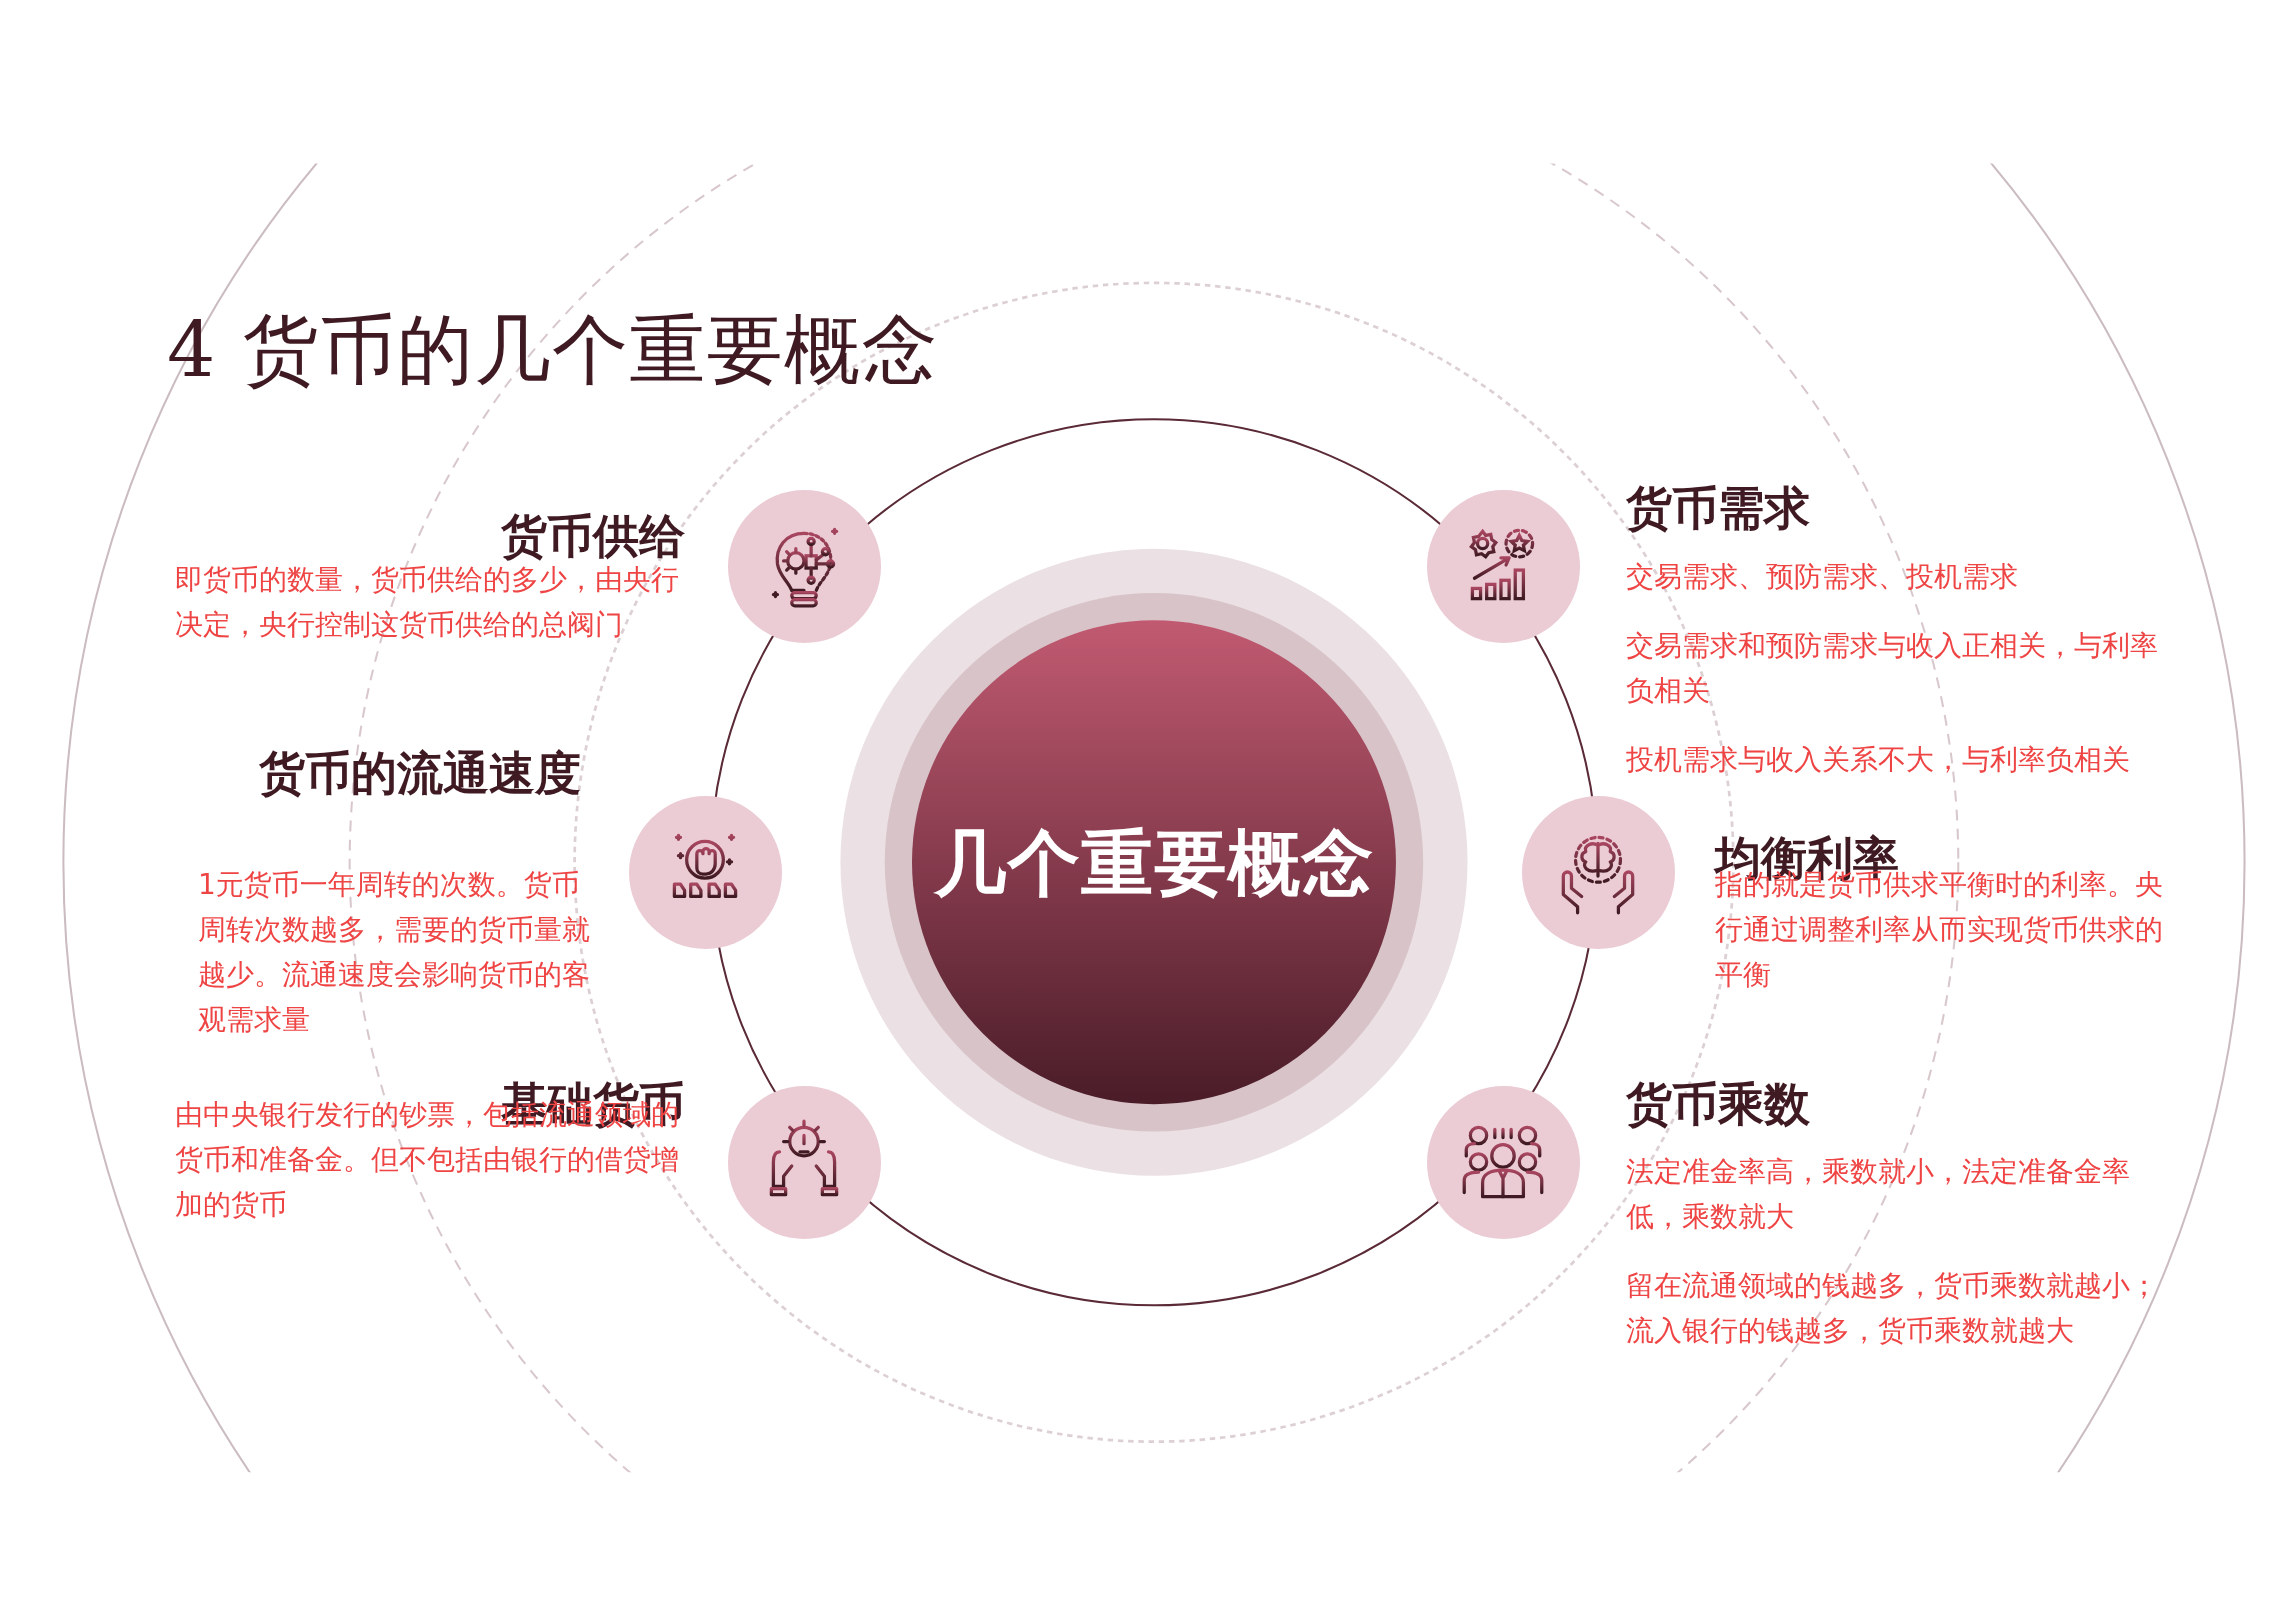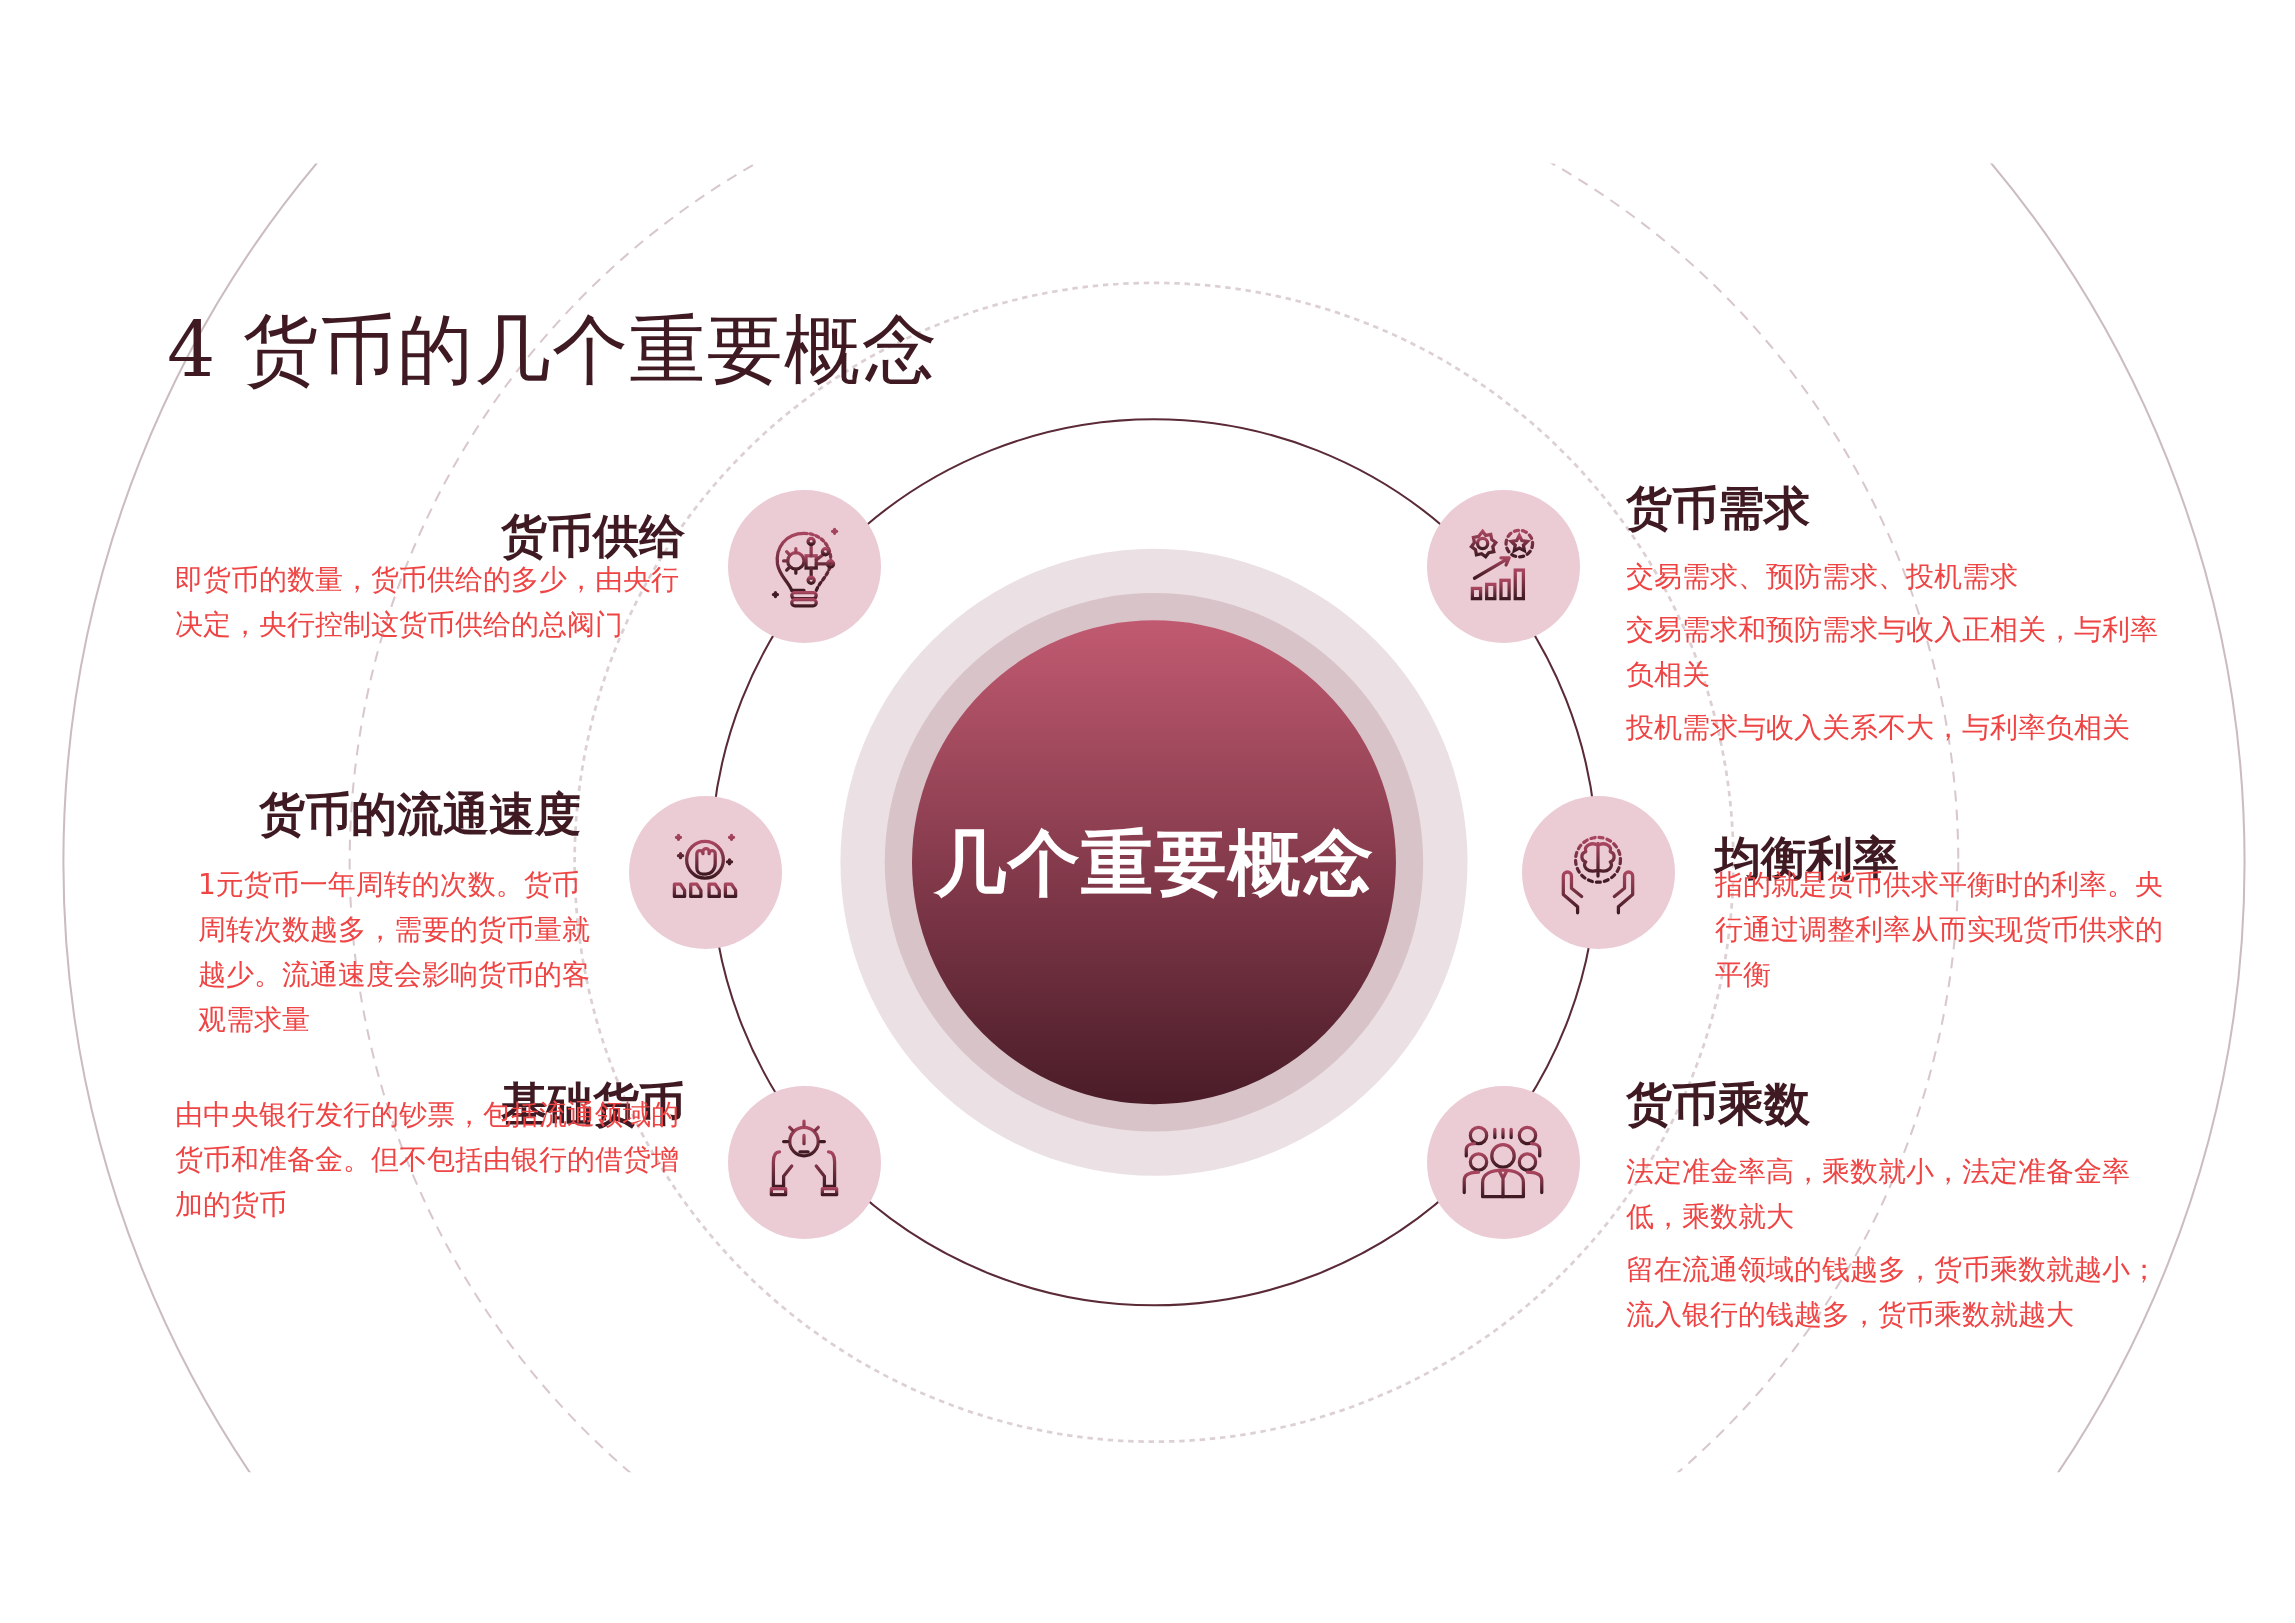--- a/index.html
+++ b/index.html
@@ -5,21 +5,21 @@
   html, body { margin:0; padding:0; background:#ffffff; }
   body { width:2295px; height:1623px; position:relative; overflow:hidden;
          font-family: "DejaVu Sans", "Liberation Sans", sans-serif; }
   .bg-svg { position:absolute; left:0; top:0; width:2295px; height:1623px; }
   .page-title { position:absolute; left:167px; top:300px; font-family:"DejaVu Serif","Liberation Serif",serif;
                 font-weight:normal; font-size:76px; color:#3f1a22; letter-spacing:1.4px; white-space:nowrap; }
   .heading { position:absolute; font-family:"DejaVu Serif","Liberation Serif",serif; font-weight:bold;
              font-size:46px; color:#3f1a22; white-space:nowrap; line-height:1; }
   .desc { position:absolute; font-size:28px; color:#ef4444; line-height:45px; }
   .desc p { margin:0; }
-  .desc p + p { margin-top:8px; }
+  .desc p + p { margin-top:24px; }
   .center-text { position:absolute; left:882px; top:818px; width:545px; text-align:center;
                  font-family:"DejaVu Serif","Liberation Serif",serif; font-weight:bold; font-size:72px;
                  color:#ffffff; line-height:89px; white-space:nowrap; letter-spacing:1.4px; }
   .icon-wrap { position:absolute; width:153px; height:153px; border-radius:50%; background:#ebcbd4; }
   .icon-wrap svg { position:absolute; left:25px; top:25px; width:102px; height:102px; }
 </style>
 </head>
 <body>
 
 <svg class="bg-svg" viewBox="0 0 3367 2381" xmlns="http://www.w3.org/2000/svg">
@@ -146,21 +146,21 @@
       <path d="M46 58 l4 8 l4 -8 M50 66 v18"></path>
     </g>
   </svg>
 </div>
 
 <div class="heading" style="left:501px; top:513px;">货币供给</div>
 <div class="desc" style="left:175px; top:557px; width:518px;">
   <p>即货币的数量，货币供给的多少，由央行决定，央行控制这货币供给的总阀门</p>
 </div>
 
-<div class="heading" style="left:259px; top:791px;">货币的流通速度</div>
+<div class="heading" style="left:259px; top:750px;">货币的流通速度</div>
 <div class="desc" style="left:198px; top:862px; width:402px;">
   <p>1元货币一年周转的次数。货币周转次数越多，需要的货币量就越少。流通速度会影响货币的客观需求量</p>
 </div>
 
 <div class="heading" style="left:501px; top:1081px;">基础货币</div>
 <div class="desc" style="left:175px; top:1092px; width:518px;">
   <p>由中央银行发行的钞票，包括流通领域的货币和准备金。但不包括由银行的借贷增加的货币</p>
 </div>
 
 <div class="heading" style="left:1626px; top:485px;">货币需求</div>

